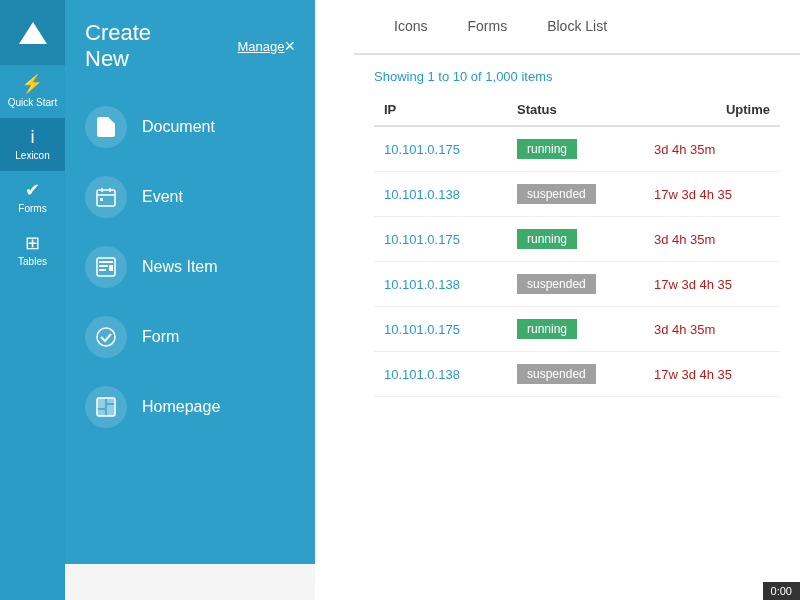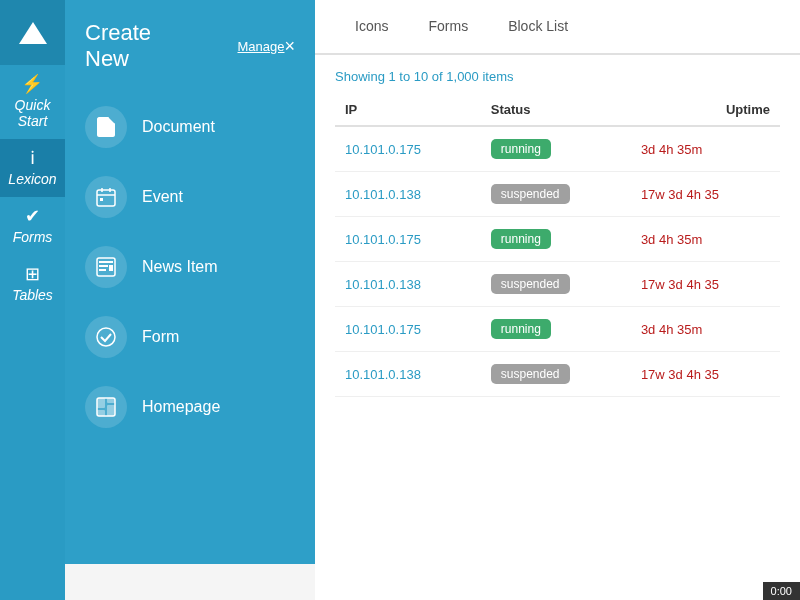--- a/index.html
+++ b/index.html
@@ -38,21 +38,21 @@
       font-size: 10px;
       gap: 4px;
     }
     .sidebar-item.active {
       background: #1a7fa8;
     }
     .sidebar-item .icon {
       font-size: 18px;
       line-height: 1;
     }
-    .sidebar-label { font-size: 14px; color: white; text-align: center; font-style: italic; }
+    .sidebar-label { font-size: 10px; color: white; text-align: center; }
 
     
     .dropdown-panel {
       position: absolute;
       left: 65px;
       top: 0;
       width: 250px;
       height: 564px;
       background: #2e9fc8;
       z-index: 200;
@@ -102,20 +102,21 @@
       flex-shrink: 0;
     }
 
     
     .main {
       flex: 1;
       display: flex;
       flex-direction: column;
       background: white;
       margin-left: 250px;
+      padding-left: 39px;
     }
 
     
     .tabs {
       display: flex;
       border-bottom: 2px solid #e0e0e0;
       background: white;
       padding: 0 20px;
     }
     .tab {
@@ -149,21 +150,21 @@
     .table td {
       padding: 12px 10px;
       font-size: 13px;
       color: #2a9bc4;
       border-bottom: 1px solid #efefef;
     }
     .table td.right { text-align: left; color: #b91c1c; }
     .badge {
       display: inline-block;
       padding: 3px 10px;
-      border-radius: 5px;
+      border-radius: 0;
       font-size: 12px;
       font-weight: 500;
       color: white;
     }
     .badge.running { background: #3dab6c; }
     .badge.suspended { background: #a0a0a0; }
 
     
     .clock-bar {
       position: fixed;

